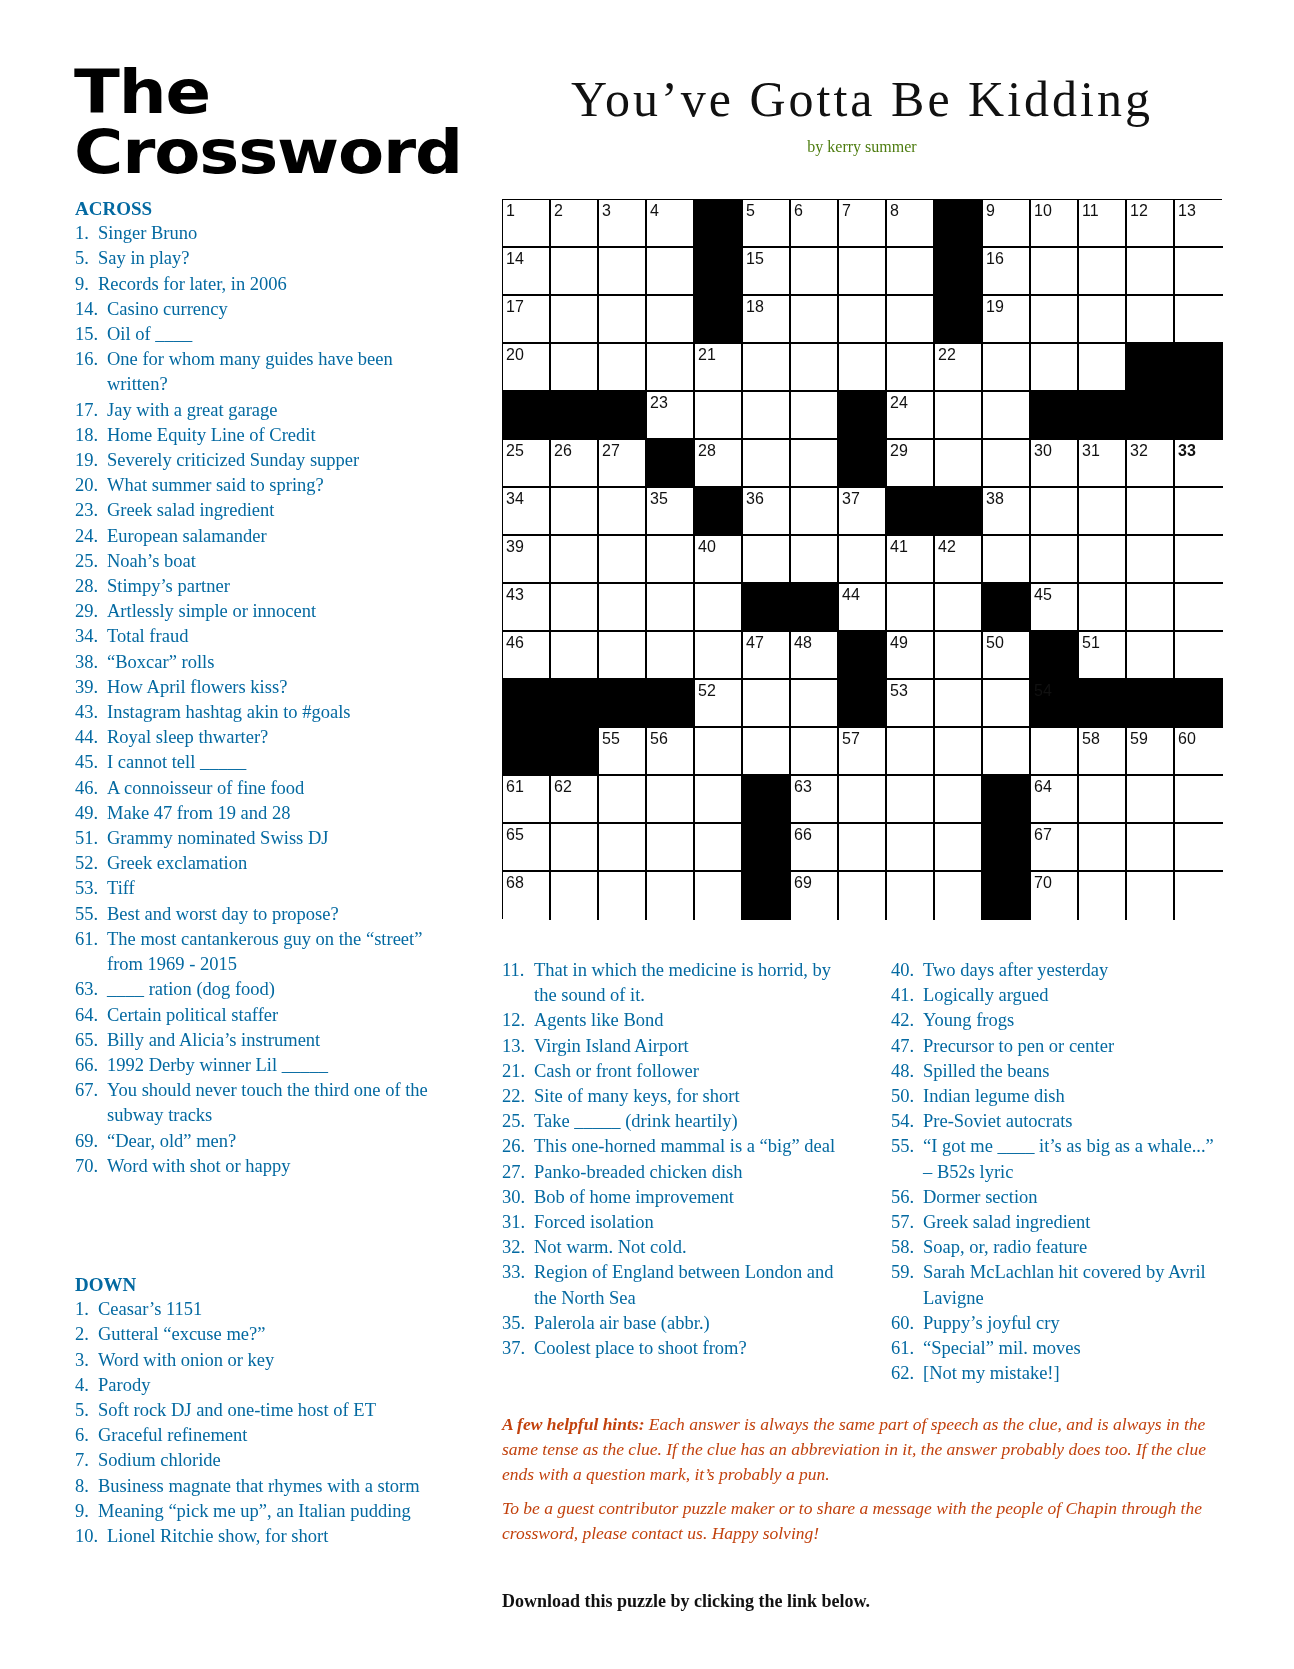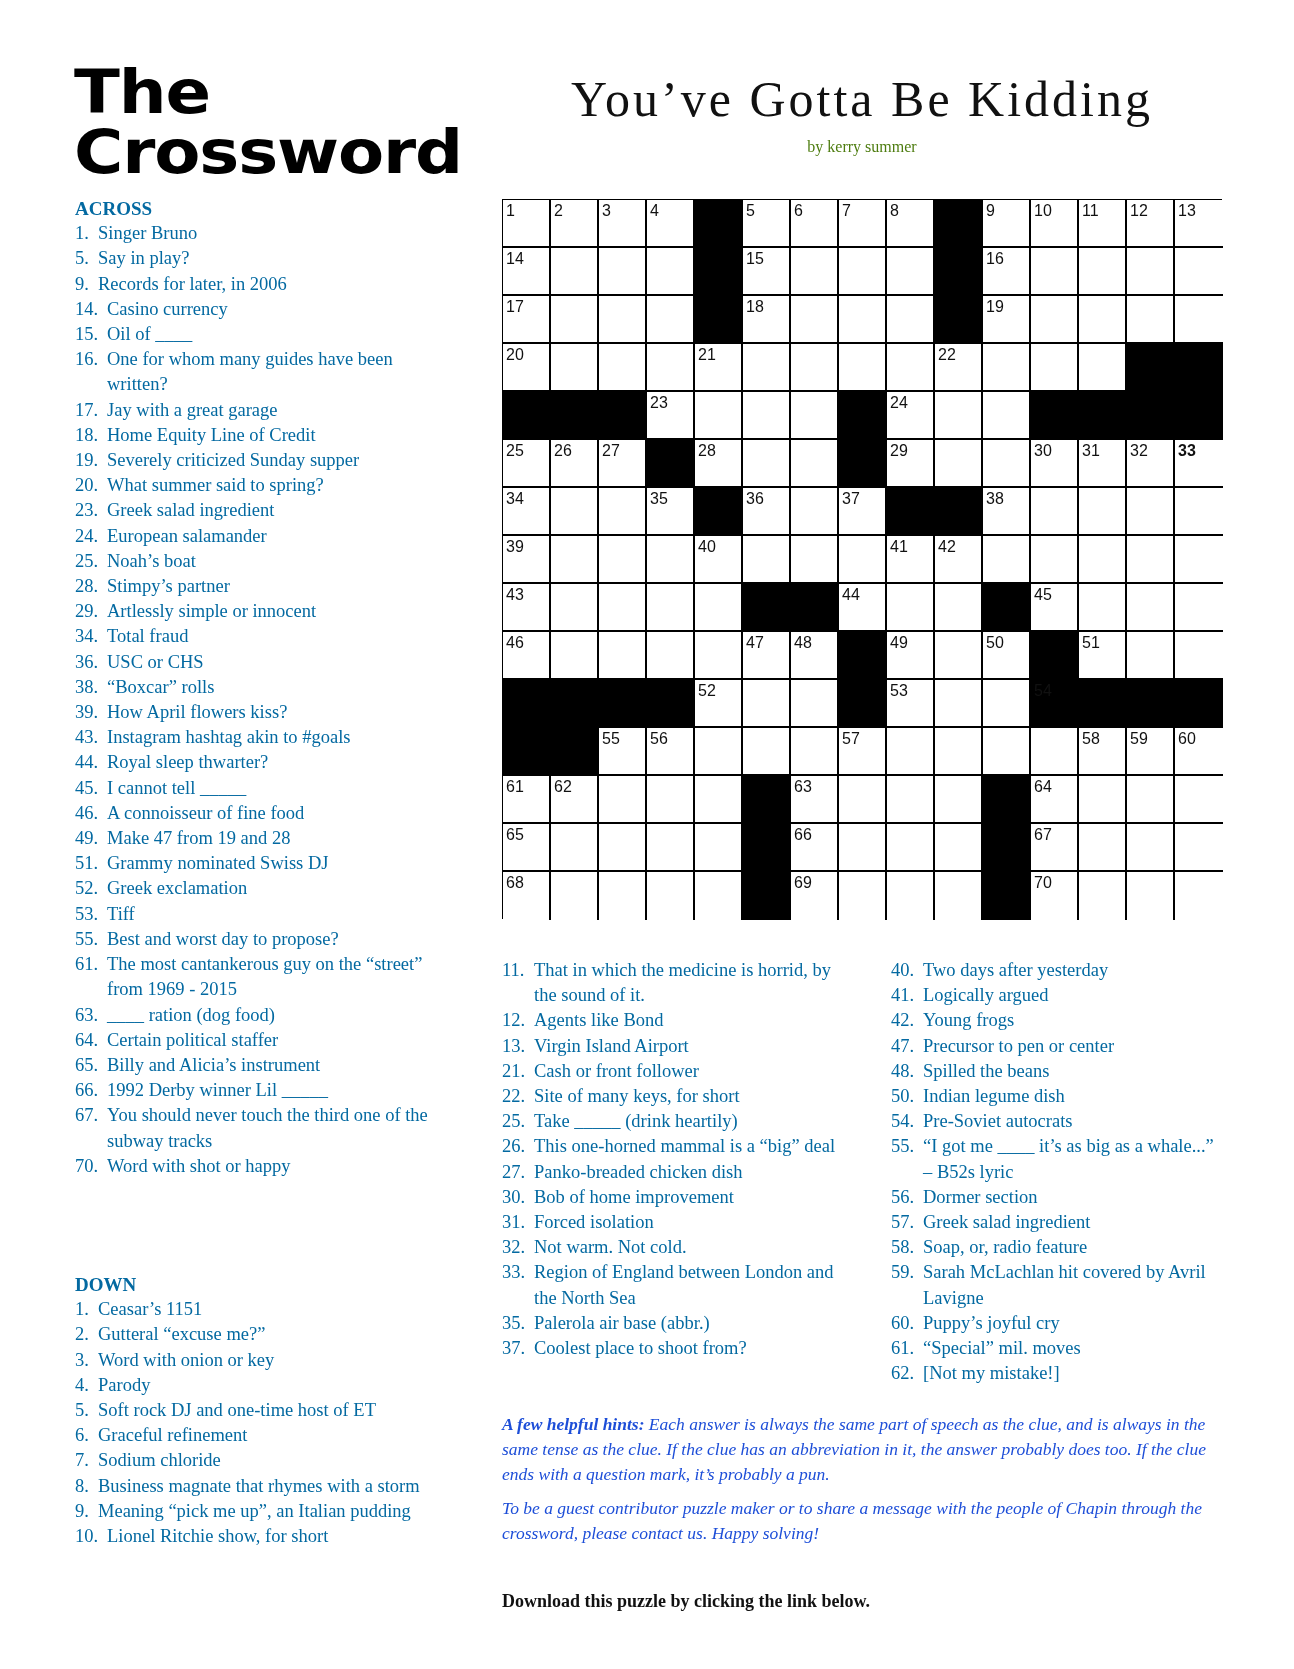--- a/index.html
+++ b/index.html
@@ -12,21 +12,21 @@
   .clue-col .hdr { font-weight:bold; font-size:19px; }
   .clue { display:flex; }
   .clue .num { flex:none; }
   .clue .txt { flex:1; }
   .clue.w1 .num { width:23px; }
   .clue.w2 .num { width:32px; }
   .grid { position:absolute; left:502px; top:199px; width:720px; height:720px; display:grid; grid-template-columns:repeat(15, 48px); grid-template-rows:repeat(15, 48px); border:1.5px solid #000; box-sizing:border-box; }
   .cell { border-right:2px solid #000; border-bottom:2px solid #000; position:relative; background:#fff; box-sizing:border-box; }
   .cell.black { background:#000; }
   .cell .n { position:absolute; left:3px; top:3px; font-family:"Liberation Sans", sans-serif; font-size:16px; line-height:16px; color:#111; }
-  .hints { position:absolute; left:502px; width:720px; font-family:"Liberation Serif", serif; font-style:italic; font-size:17.5px; line-height:25px; color:#1d4ed8; }
+  .hints { position:absolute; left:502px; width:720px; font-family:"Liberation Serif", serif; font-style:italic; font-size:17.5px; line-height:25px; color:#c2410c; }
   .hints b { font-weight:bold; }
   .download { position:absolute; left:502px; top:1578px; font-family:"Liberation Serif", serif; font-weight:bold; font-size:18px; color:#111;margin-top:13px; }
 </style>
 </head>
 <body>
 
 <div class="brand">
   <div>The</div>
   <div>Crossword</div>
 </div>
@@ -95,24 +95,20 @@
       </div>
       <div class="clue w2">
         <span class="num">29.</span>
         <span class="txt">Artlessly simple or innocent</span>
       </div>
       <div class="clue w2">
         <span class="num">34.</span>
         <span class="txt">Total fraud</span>
       </div>
       <div class="clue w2">
-        <span class="num">36.</span>
-        <span class="txt">USC or CHS</span>
-      </div>
-      <div class="clue w2">
         <span class="num">38.</span>
         <span class="txt">“Boxcar” rolls</span>
       </div>
       <div class="clue w2">
         <span class="num">39.</span>
         <span class="txt">How April flowers kiss?</span>
       </div>
       <div class="clue w2">
         <span class="num">43.</span>
         <span class="txt">Instagram hashtag akin to #goals</span>
@@ -165,20 +161,24 @@
         <span class="num">65.</span>
         <span class="txt">Billy and Alicia’s instrument</span>
       </div>
       <div class="clue w2">
         <span class="num">66.</span>
         <span class="txt">1992 Derby winner Lil _____</span>
       </div>
       <div class="clue w2">
         <span class="num">67.</span>
         <span class="txt">You should never touch the third one of the subway tracks</span>
+      </div>
+      <div class="clue w2">
+        <span class="num">69.</span>
+        <span class="txt">“Dear, old” men?</span>
       </div>
       <div class="clue w2">
         <span class="num">70.</span>
         <span class="txt">Word with shot or happy</span>
       </div>
     </div>
 </div>
 
 <div class="clue-col" style="left:75px; top:1272px; width:370px;">
   <div class="hdr">DOWN</div>

